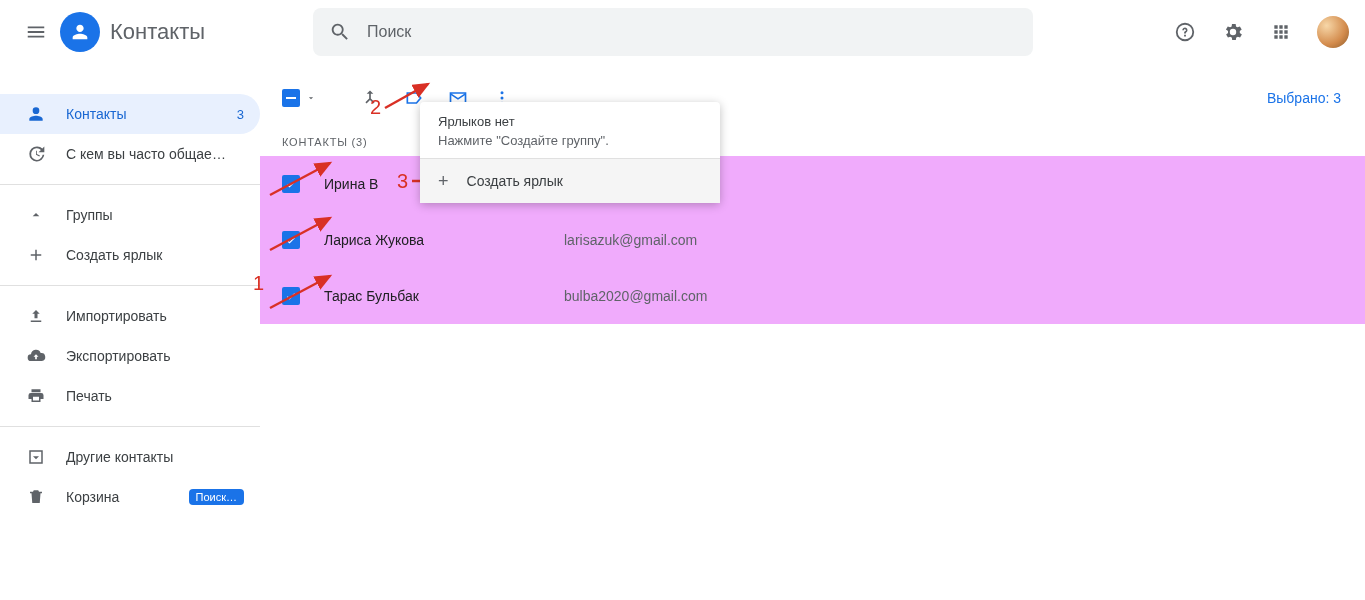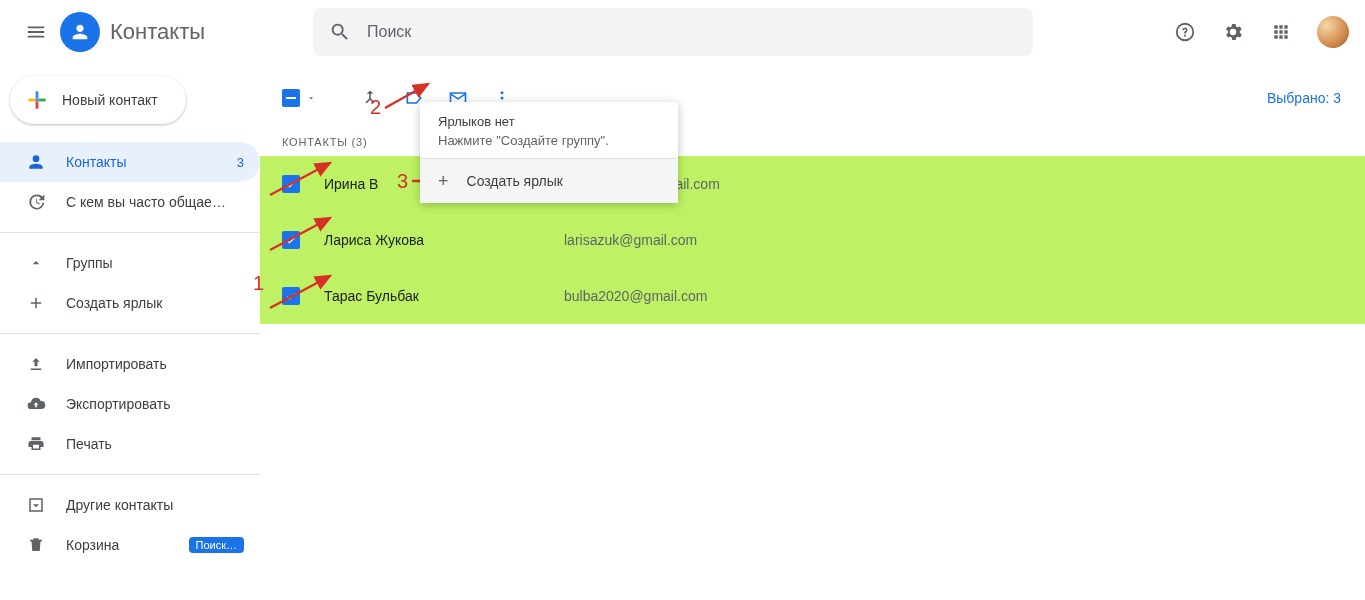--- a/index.html
+++ b/index.html
@@ -35,27 +35,27 @@
   .main { flex: 1; padding-top: 10px; position: relative; }
   .toolbar { display: flex; align-items: center; height: 48px; padding-left: 22px; }
   .tb-check { width: 18px; height: 18px; background: #1a73e8; border-radius: 2px; display: flex; align-items: center; justify-content: center; }
   .tb-check .minus { width: 10px; height: 2px; background: #fff; }
   .tb-caret { margin-left: 6px; color: #5f6368; }
   .tb-icons { display: flex; align-items: center; gap: 20px; margin-left: 42px; }
   .tb-icon { width: 24px; height: 24px; display: flex; align-items: center; justify-content: center; cursor: pointer; }
   .selected-count { margin-left: auto; margin-right: 24px; color: #1a73e8; font-size: 14px; }
   .section-header { font-size: 11px; letter-spacing: .8px; color: #5f6368; padding: 14px 0 8px 22px; }
 
-  .contact-row { display: flex; align-items: center; height: 56px; padding-left: 22px; background: #bef264; }
+  .contact-row { display: flex; align-items: center; height: 56px; padding-left: 22px; background: #f0abfc; }
   .contact-row .chk { width: 18px; height: 18px; background: #1a73e8; border-radius: 2px; display: flex; align-items: center; justify-content: center; }
   .contact-row .name { width: 240px; margin-left: 24px; font-size: 14px; color: #202124; }
   .contact-row .email { font-size: 14px; color: #5f6368; }
 
   
-  .popup { position: absolute; left: 420px; top: 100px; width: 258px; background: #fff; border-radius: 4px; box-shadow: 0 2px 10px rgba(0,0,0,.25); z-index: 10; }
+  .popup { position: absolute; left: 420px; top: 100px; width: 300px; background: #fff; border-radius: 4px; box-shadow: 0 2px 10px rgba(0,0,0,.25); z-index: 10; }
   .popup-header { padding: 12px 18px 10px; font-size: 13px; color: #5f6368; }
   .popup-header .t1 { color: #3c4043; margin-bottom: 4px; }
   .popup-sep { height: 1px; background: #e0e0e0; }
   .popup-item { display: flex; align-items: center; height: 44px; padding: 0 18px; background: #f5f5f5; cursor: pointer; font-size: 14px; color: #3c4043; }
   .popup-item .plus { color: #5f6368; font-size: 18px; margin-right: 18px; }
 
   
   .arrow { position: absolute; z-index: 5; }
   .ann-num { position: absolute; color: #d93025; font-size: 20px; font-weight: 500; z-index: 6; }
   svg { display: block; }
@@ -98,30 +98,20 @@
           <path fill="#5f6368" d="M4 4h4v4H4zM10 4h4v4h-4zM16 4h4v4h-4zM4 10h4v4H4zM10 10h4v4h-4zM16 10h4v4h-4zM4 16h4v4H4zM10 16h4v4h-4zM16 16h4v4h-4z"></path>
         </svg>
     </div>
     <div class="avatar"></div>
   </div>
 </div>
 
 <div class="content">
 
   <div class="sidebar">
-    <div class="create-btn">
-      <svg width="26" height="26" viewBox="0 0 36 36">
-        <path fill="#4285F4" d="M16 16V6h4v10z"></path>
-          <path fill="#EA4335" d="M16 20v10h4V20z"></path>
-        <path fill="#FBBC04" d="M6 16h10v4H6z"></path>
-          <path fill="#34A853" d="M20 16h10v4H20z"></path>
-        <rect x="16" y="16" width="4" height="4" fill="#4285F4"></rect>
-      </svg>
-      <span>Новый контакт</span>
-    </div>
 
     <div class="nav">
       <div class="nav-item active">
         <span class="nicon">
             <svg width="20" height="20" viewBox="0 0 24 24">
               <path fill="#1967d2" d="M12 12a4 4 0 1 0-4-4 4 4 0 0 0 4 4zm0 2c-2.7 0-8 1.3-8 4v2h16v-2c0-2.7-5.3-4-8-4z"></path>
             </svg>
           </span>
         <span class="label">Контакты</span>
         <span class="count">3</span>

